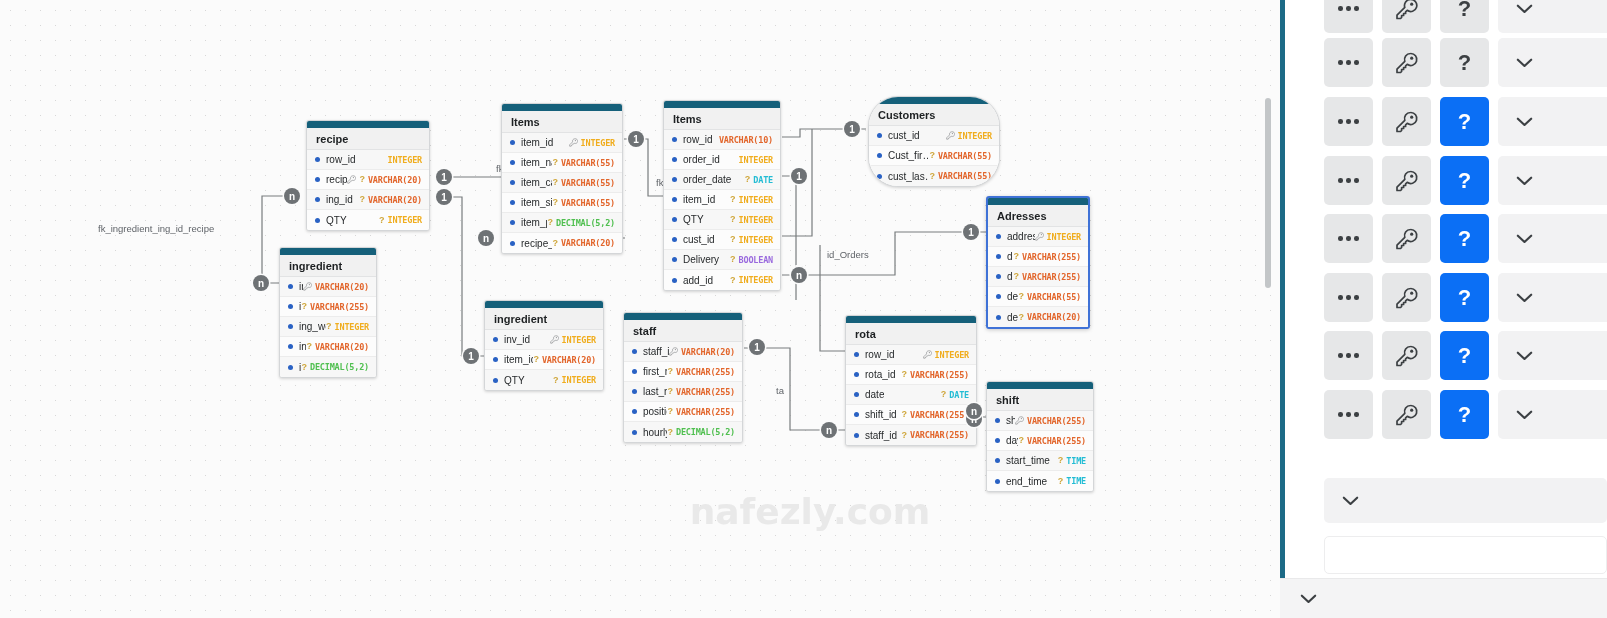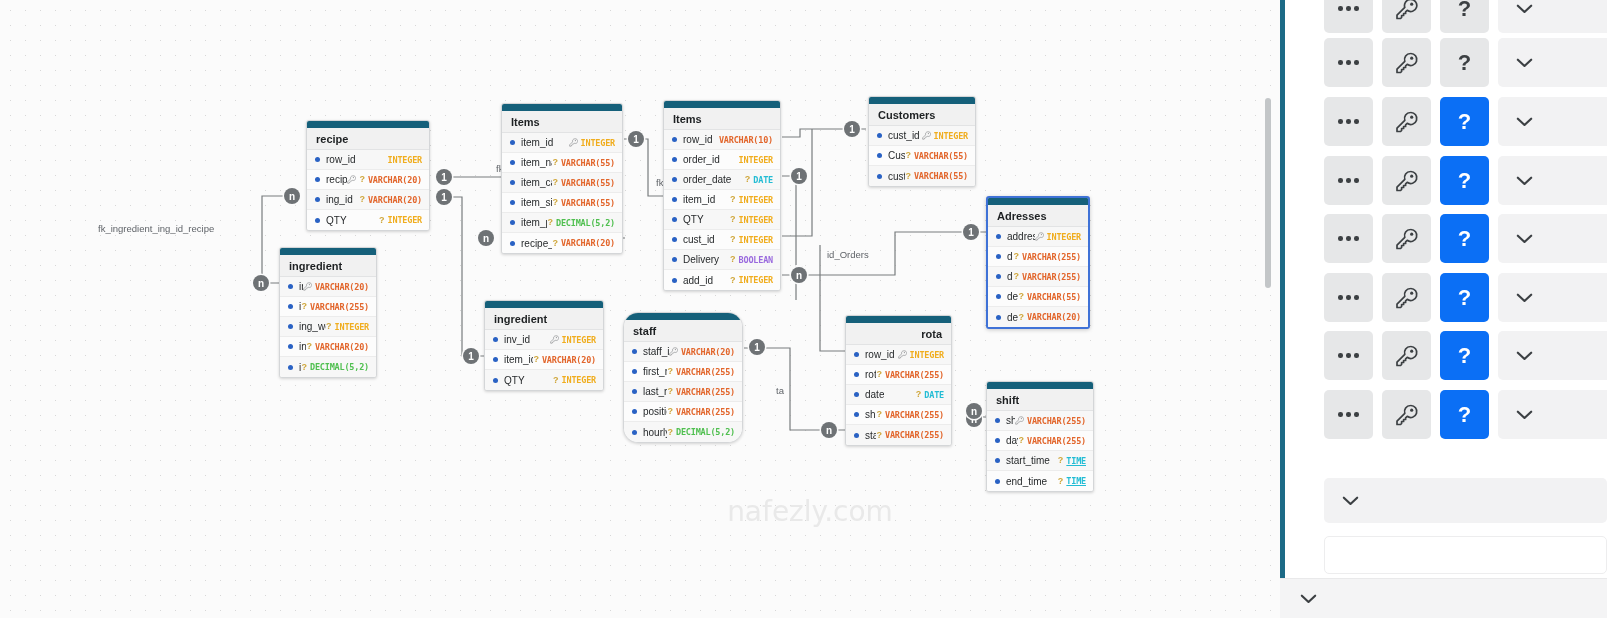--- a/index.html
+++ b/index.html
@@ -27,21 +27,21 @@
     position:absolute; left:660px; top:498px; width:300px; height:115px;
     text-align:center; pointer-events:none; user-select:none;
   }
   #watermark .wm-ar {
     font-family:"DejaVu Sans", sans-serif;
     font-size:63px; font-weight:bold; color:#e9e9e9;
     line-height:66px; letter-spacing:1px;
   }
   #watermark .wm-en {
     font-family:"DejaVu Sans", sans-serif;
-    font-size:28px; font-weight:normal; color:#e9e9e9;
+    font-size:36px; font-weight:bold; color:#e9e9e9;
     line-height:36px; margin-top:-4px;
   }
 
   
   #edges { position:absolute; left:0; top:0; width:1280px; height:618px; }
 
   
   .card-badge {
     position:absolute; width:16px; height:16px; border-radius:50%;
     background:#6e7275; color:#ffffff;
@@ -102,21 +102,21 @@
   .qm { color:#cfa63a; font-size:9px; font-weight:bold; line-height:1; }
   .ftype {
     font-family:"DejaVu Sans Mono", monospace;
     font-size:8.5px; font-weight:bold; letter-spacing:-0.2px;
     white-space:nowrap;
   }
   .t-int   { color:#f0ad1e; }
   .t-var   { color:#e2662c; }
   .t-dec   { color:#4fbf4f; }
   .t-date  { color:#22bcd4; }
-  .t-time  { color:#22bcd4;text-decoration:underline; }
+  .t-time  { color:#22bcd4; }
   .t-bool  { color:#9a6ade; }
 
   
   #rightpane {
     position:absolute; left:1280px; top:0; width:327px; height:618px;
     background:#ffffff; overflow:hidden;
   }
   #pane-rail {
     position:absolute; left:0px; top:0; width:5px; height:608px;
     background:#1c6a86;
@@ -458,21 +458,21 @@
         </div>
         <div class="row">
           <span class="dot"></span>
           <span class="fname">add_id</span>
           <span class="ftail">
             <span class="qm">?</span>
             <span class="ftype t-int">INTEGER</span>
           </span>
         </div>
       </div>
-      <div class="tbl" style="left: 868px; top: 96px; width: 108px;">
+      <div class="tbl" style="left: 868px; top: 96px; width: 132px; border-radius: 30px;">
         <div class="bar"></div>
         <div class="tname">Customers</div>
         <div class="row">
           <span class="dot"></span>
           <span class="fname">cust_id</span>
           <span class="ftail">
             <svg class="keyico" viewBox="0 0 16 16">
               <path d="M10.4 1.4a4.2 4.2 0 0 0-4.0 5.5L1.2 12.1v2.5h2.6l0.6-0.6v-1.3h1.3l0.9-0.9v-1.3h1.3l1.3-1.3a4.2 4.2 0 1 0 1.2-7.8z" fill="none" stroke="#6c6f72" stroke-width="1.3" stroke-linejoin="round"></path>
               <circle cx="11.4" cy="4.6" r="1.15" fill="#6c6f72"></circle>
             </svg>
@@ -489,21 +489,21 @@
         </div>
         <div class="row">
           <span class="dot"></span>
           <span class="fname">cust_las…</span>
           <span class="ftail">
             <span class="qm">?</span>
             <span class="ftype t-var">VARCHAR(55)</span>
           </span>
         </div>
       </div>
-      <div class="tbl" style="left: 623px; top: 312px; width: 120px; border-radius: 15px;">
+      <div class="tbl" style="left: 623px; top: 312px; width: 120px;">
         <div class="bar"></div>
         <div class="tname">staff</div>
         <div class="row">
           <span class="dot"></span>
           <span class="fname">staff_id</span>
           <span class="ftail">
             <svg class="keyico" viewBox="0 0 16 16">
               <path d="M10.4 1.4a4.2 4.2 0 0 0-4.0 5.5L1.2 12.1v2.5h2.6l0.6-0.6v-1.3h1.3l0.9-0.9v-1.3h1.3l1.3-1.3a4.2 4.2 0 1 0 1.2-7.8z" fill="none" stroke="#6c6f72" stroke-width="1.3" stroke-linejoin="round"></path>
               <circle cx="11.4" cy="4.6" r="1.15" fill="#6c6f72"></circle>
             </svg>
@@ -536,21 +536,21 @@
         </div>
         <div class="row">
           <span class="dot"></span>
           <span class="fname">hourly…</span>
           <span class="ftail">
             <span class="qm">?</span>
             <span class="ftype t-dec">DECIMAL(5,2)</span>
           </span>
         </div>
       </div>
-      <div class="tbl" style="left: 845px; top: 315px; width: 107px; text-align: right;">
+      <div class="tbl" style="left: 845px; top: 315px; width: 132px;">
         <div class="bar"></div>
         <div class="tname">rota</div>
         <div class="row">
           <span class="dot"></span>
           <span class="fname">row_id</span>
           <span class="ftail">
             <svg class="keyico" viewBox="0 0 16 16">
               <path d="M10.4 1.4a4.2 4.2 0 0 0-4.0 5.5L1.2 12.1v2.5h2.6l0.6-0.6v-1.3h1.3l0.9-0.9v-1.3h1.3l1.3-1.3a4.2 4.2 0 1 0 1.2-7.8z" fill="none" stroke="#6c6f72" stroke-width="1.3" stroke-linejoin="round"></path>
               <circle cx="11.4" cy="4.6" r="1.15" fill="#6c6f72"></circle>
             </svg>

